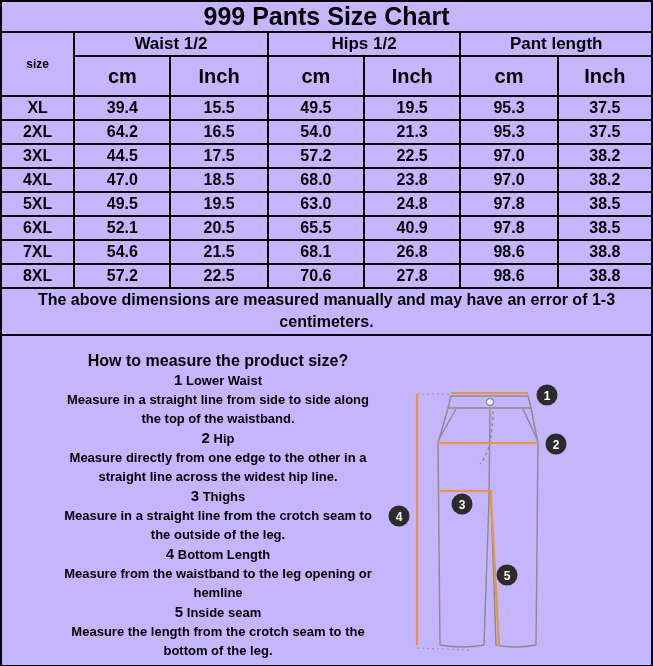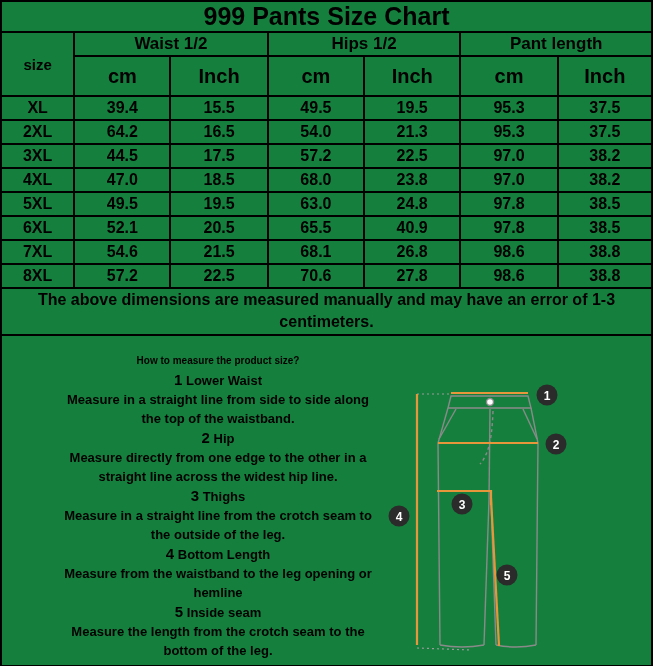--- a/index.html
+++ b/index.html
@@ -1,54 +1,54 @@
 <!DOCTYPE html>
 <html><head>
 <meta charset="utf-8">
 <style>
   html, body { margin: 0; padding: 0; background: #fff; }
   * { box-sizing: border-box; }
   .page {
     width: 653px; height: 666px;
     font-family: "Liberation Sans", sans-serif;
-    color: #000; background: #15803d;
+    color: #000; background: #c4b5fd;
     position: relative;
   }
   table.size-chart {
     width: 653px;
     border-collapse: collapse;
     table-layout: fixed;
   }
   table.size-chart th, table.size-chart td {
     border: 2px solid #000;
     text-align: center;
     vertical-align: middle;
     padding: 0;
     font-weight: bold;
   }
   .title-cell { height: 29px; font-size: 25px; font-weight: bold; }
   .group-cell { height: 24px; font-size: 17px; }
   .unit-cell  { height: 40px; font-size: 20px; }
-  .size-head  { font-size: 15px; }
+  .size-head  { font-size: 12px; }
   .data-cell  { height: 24px; font-size: 16px; margin-left: 40px; }
   .note-cell  {
     height: 46px; font-size: 16px; line-height: 1.4;
     padding: 2px 30px;
   }
   .bottom-cell {
     height: 331px;
     vertical-align: top;
     text-align: left;
   }
   .bottom-wrap { position: relative; width: 100%; height: 327px; }
   .instructions {
     position: absolute; left: 60px; top: 14px; width: 312px;
     font-size: 13px; font-weight: bold; line-height: 19px;
   }
-  .instr-heading { font-size: 10px; }
+  .instr-heading { font-size: 16px; }
   .instr-num { font-size: 15px; }
   .diagram-svg { position: absolute; right: 2px; top: 0; }
 </style>
 </head>
 <body>
 
 <div class="page">
   <table class="size-chart">
     <colgroup>
       <col style="width:73px">

